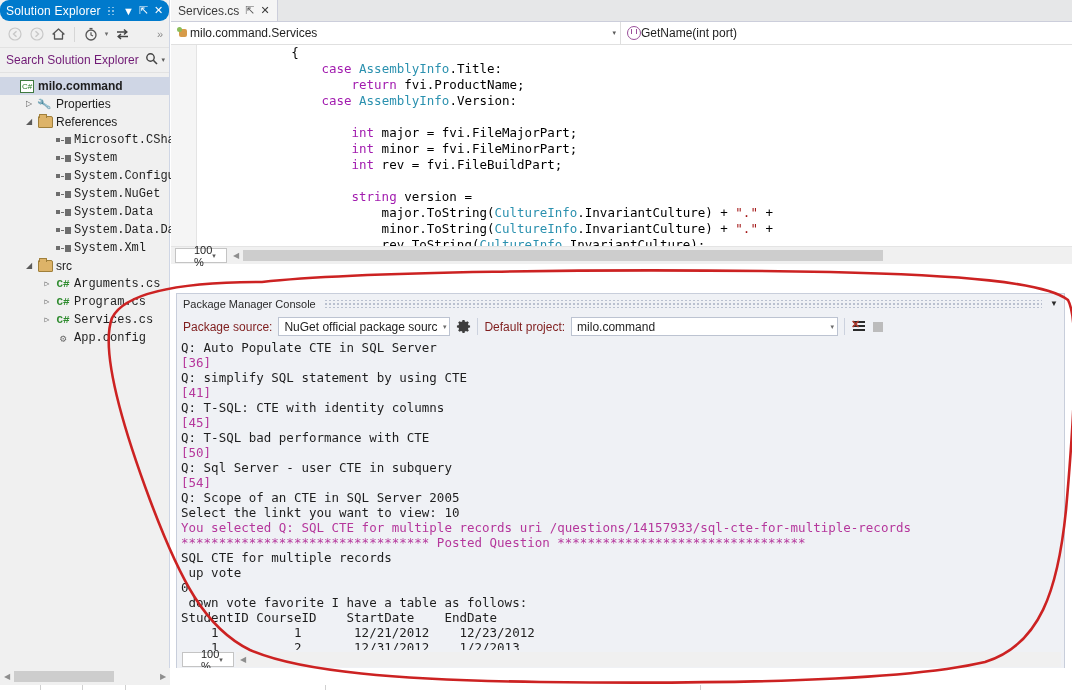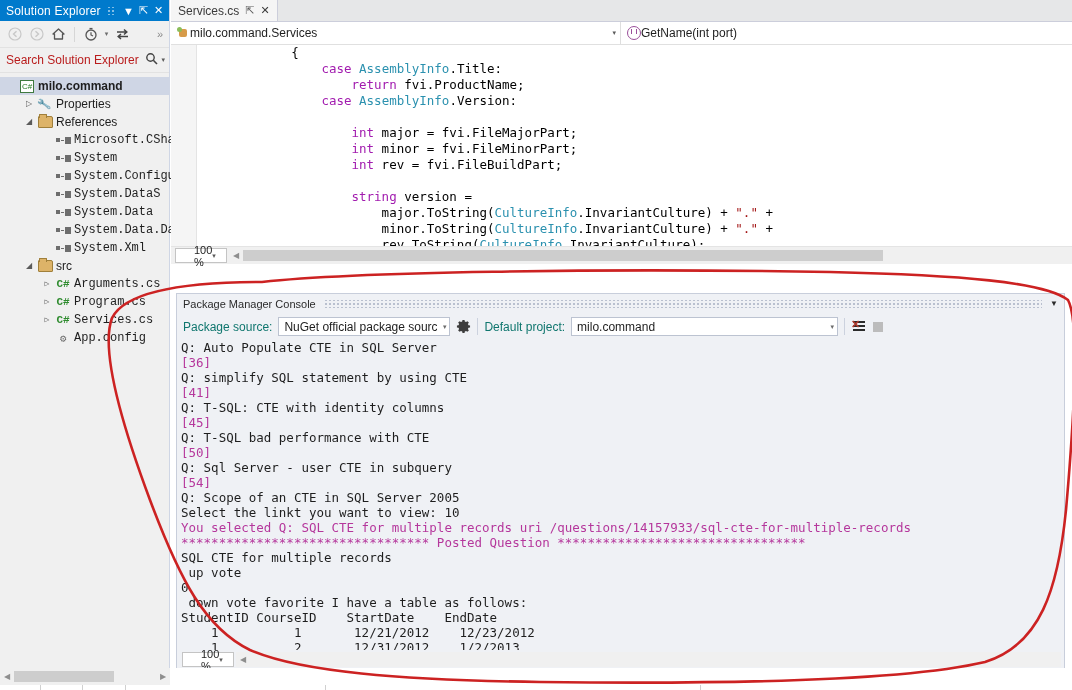--- a/index.html
+++ b/index.html
@@ -16,39 +16,40 @@
   #solution-explorer{
     position:absolute;left:0;top:0;width:170px;height:668px;
     background:#f0f0f0;
     border-right:1px solid #cfd6e5;
     box-sizing:border-box;
   }
   .se-titlebar{
     height:21px;background:#007acc;color:#ffffff;
     display:flex;align-items:center;padding:0 3px 0 6px;
     font-size:12px;
+    border-radius:9px;
   }
   .se-title{flex:0 0 auto;letter-spacing:.2px;}
   .se-grip{flex:1 1 auto;height:8px;margin:0 6px;
     background-image:radial-gradient(circle, rgba(255,255,255,.55) 0.7px, transparent 0.8px);
     background-size:4px 4px;background-position:0 2px;}
   .se-tb-btn{width:15px;height:18px;display:flex;align-items:center;justify-content:center;color:#fff;font-size:11px;}
   .se-toolbar{
     height:26px;display:flex;align-items:center;padding:0 4px;gap:1px;
     background:#f0f0f0;border-bottom:1px solid #e2e2e2;
   }
   .tb-ico{width:21px;height:21px;display:flex;align-items:center;justify-content:center;color:#6d6d6d;}
   .tb-ico.dis{color:#c0c0c0;}
   .tb-sep{width:1px;height:15px;background:#d6d6d6;margin:0 4px;}
   .tb-dots{margin-left:auto;color:#8a8a8a;font-size:11px;padding-right:3px;letter-spacing:-1px;}
   .se-search{
     height:24px;display:flex;align-items:center;gap:3px;
     padding:0 4px 0 6px;border-bottom:1px solid #e2e2e2;background:#f0f0f0;
   }
-  .se-search-txt{flex:1;color:#b91c1c;font-size:12px;}
+  .se-search-txt{flex:1;color:#701a75;font-size:12px;}
   .se-search-ico{color:#5b5b5b;font-size:13px;}
   .se-caret{color:#5b5b5b;font-size:7px;}
   .se-tree{padding-top:4px;font-size:12px;color:#1e1e1e;}
   .tn{display:flex;align-items:center;height:18px;padding-left:4px;white-space:nowrap;}
   .tn.selected{background:#cfd6e5;}
   .tn .exp{width:14px;flex:0 0 14px;text-align:center;color:#5b5b5b;font-size:8px;line-height:1;}
   .tn .ico{width:18px;flex:0 0 18px;display:flex;align-items:center;justify-content:center;}
   .tn .lbl{padding-left:2px;}
   .tn.bold .lbl{font-weight:bold;}
   .ind1{padding-left:4px;}
@@ -120,21 +121,21 @@
     position:absolute;left:176px;top:293px;width:889px;height:378px;
     background:#eff1f5;border:1px solid #c8cedb;box-sizing:border-box;
   }
   .pmc-header{height:19px;display:flex;align-items:center;padding:0 4px 0 6px;background:#eff1f5;}
   .pmc-title{font-size:11px;color:#2b2b2b;white-space:nowrap;}
   .pmc-grip{flex:1;height:8px;margin:0 8px;
     background-image:radial-gradient(circle, #b9c0cf 0.8px, transparent 0.9px);
     background-size:4px 4px;background-position:0 2px;}
   .pmc-menu{font-size:8px;color:#2b2b2b;padding-right:2px;}
   .pmc-toolbar{height:27px;display:flex;align-items:center;gap:6px;padding:0 6px;background:#eff1f5;}
-  .pmc-lbl{font-size:12px;color:#0f766e;white-space:nowrap;}
+  .pmc-lbl{font-size:12px;color:#7f1d1d;white-space:nowrap;}
   .combo{
     height:19px;background:#ffffff;border:1px solid #bcc3d1;display:flex;align-items:center;
     padding:0 3px 0 5px;box-sizing:border-box;font-size:12px;color:#1e1e1e;
   }
   .combo .cval{flex:1;white-space:nowrap;overflow:hidden;}
   .combo .carr{font-size:7px;color:#6b6b6b;padding-left:6px;}
   #pmc-source-combo{width:172px;}
   #pmc-project-combo{width:267px;}
   .gear{width:15px;height:15px;display:flex;align-items:center;justify-content:center;color:#4b4b4b;font-size:13px;}
   .vsep{width:1px;height:17px;background:#ccd2de;}
@@ -289,21 +290,21 @@
       </div>
       <div class="tn ind3">
         <span class="exp"></span>
         <span class="ico">
           <span class="refnode">
             <i></i>
             <b></b>
             <u></u>
           </span>
         </span>
-        <span class="lbl">System.DataS</span>
+        <span class="lbl">System.NuGet</span>
       </div>
       <div class="tn ind3">
         <span class="exp"></span>
         <span class="ico">
           <span class="refnode">
             <i></i>
             <b></b>
             <u></u>
           </span>
         </span>

